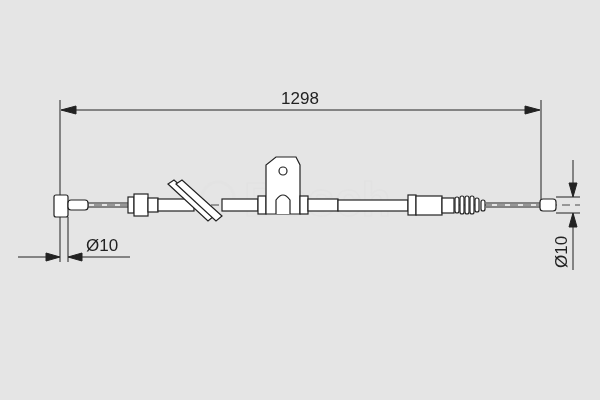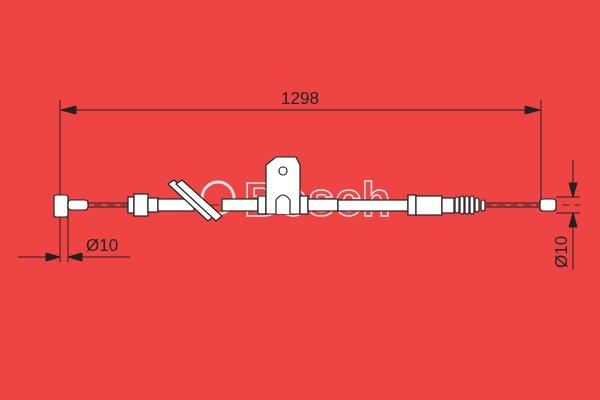--- a/index.html
+++ b/index.html
@@ -1,16 +1,16 @@
 <!DOCTYPE html>
 <html><head>
 <meta charset="utf-8">
 <style>
   html,body{margin:0;padding:0;background:#fff;}
-  #canvas{position:relative;width:600px;height:400px;overflow:hidden;background:#ef4444;}
+  #canvas{position:relative;width:600px;height:400px;overflow:hidden;background:#e5e5e5;}
   svg{position:absolute;left:0;top:0;}
   .dimtxt{font-family:"Liberation Sans",sans-serif;font-size:17px;fill:#222;}
   .wm{font-family:"Liberation Sans",sans-serif;font-size:48px;font-weight:bold;fill:none;stroke:#e2e2e2;stroke-width:1.5;}
 </style>
 </head>
 <body>
 
 <div id="canvas">
 <svg width="600" height="400" viewBox="0 0 600 400">
 

